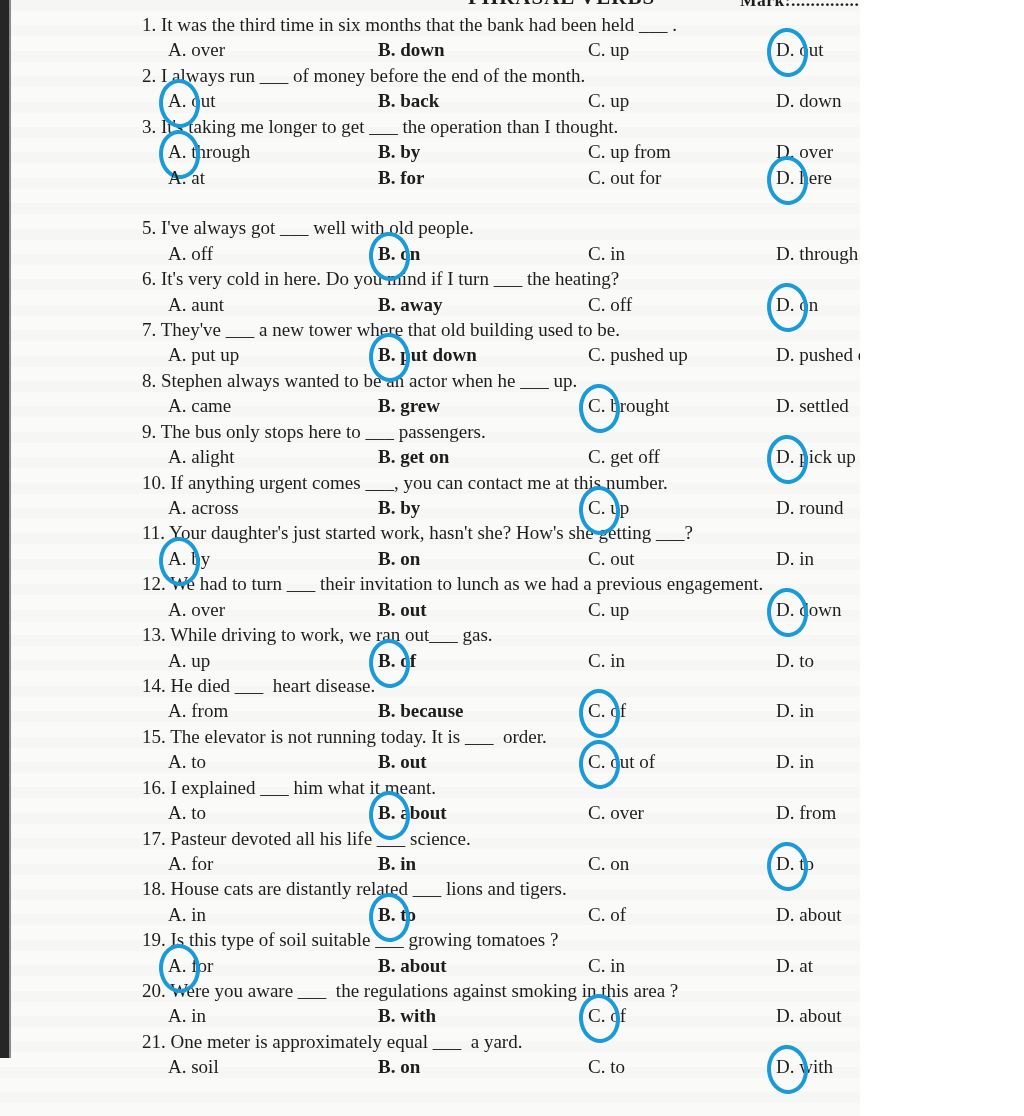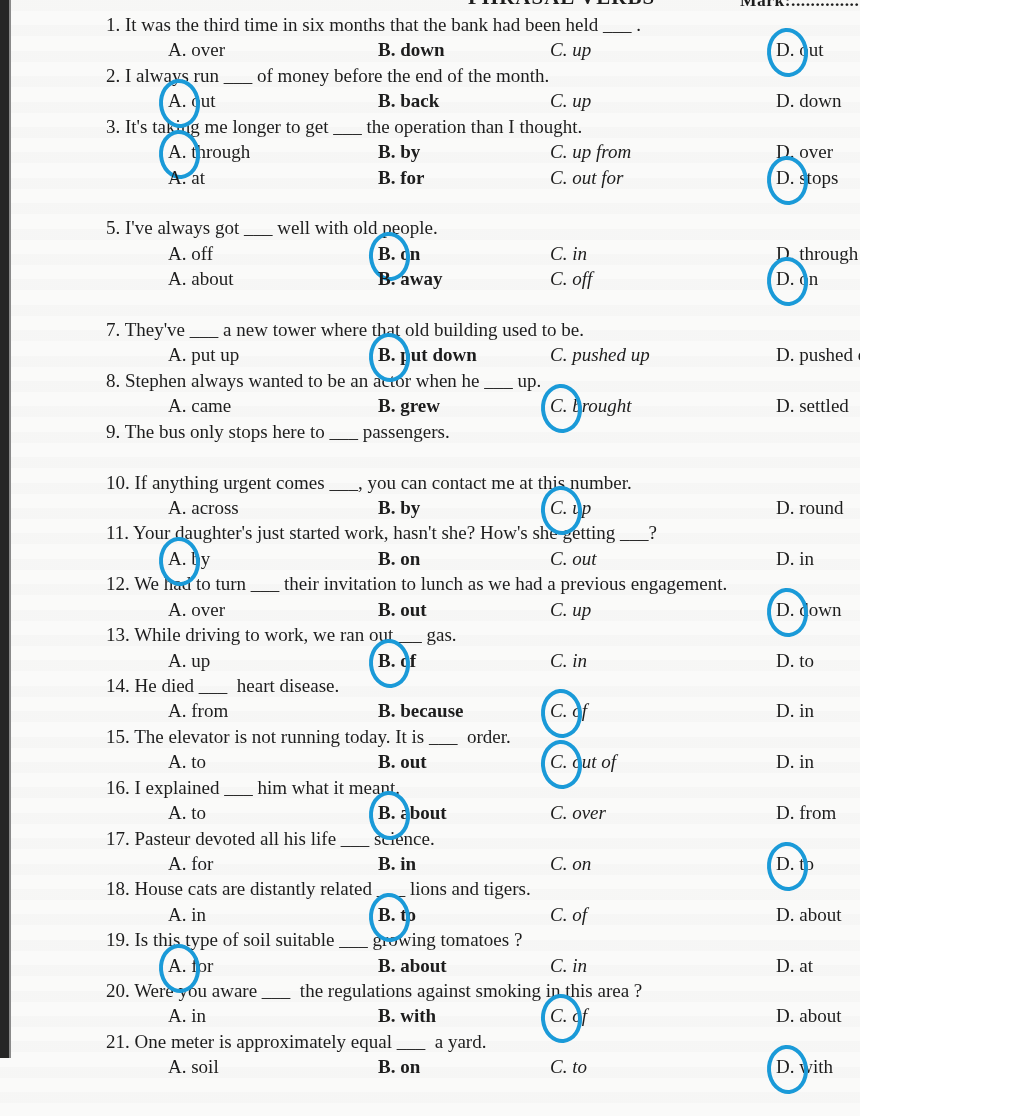--- a/index.html
+++ b/index.html
@@ -54,30 +54,31 @@
     top: 12px;
     left: 0;
     right: 0;
   }
   .q { height: 50.85px; }
   .q-text {
     padding-left: 106px;
     height: 25.4px;
     line-height: 25.4px;
     white-space: pre;
+    margin-left: 36px;
   }
   .opts {
     position: relative;
     height: 25.45px;
     line-height: 25.4px;
   }
   .opt { position: absolute; top: 0; white-space: nowrap; }
   .col0 { left: 168px; }
   .col1 { left: 378px; font-weight: bold; }
-  .col2 { left: 550px; font-style: italic; }
+  .col2 { left: 588px; }
   .col3 { left: 776px; }
   .circle {
     position: absolute;
     left: -9px;
     top: -9px;
     width: 33px;
     height: 41px;
     border: 4.5px solid var(--answer-circle, #1a9ad8);
     border-radius: 50%;
     transform: rotate(-5deg);
@@ -117,35 +118,36 @@
           <span class="opt col1"><span>B. by</span></span>
           <span class="opt col2"><span>C. up from</span></span>
           <span class="opt col3"><span>D. over</span></span>
         </div>
       </div>
       <div class="q">
         <div class="opts">
           <span class="opt col0"><span>A. at</span></span>
           <span class="opt col1"><span>B. for</span></span>
           <span class="opt col2"><span>C. out for</span></span>
-          <span class="opt col3"><span class="circle"></span><span>D. stops</span></span>
+          <span class="opt col3"><span class="circle"></span><span>D. here</span></span>
         </div>
       </div>
       <div class="q">
         <div class="q-text">5. I've always got ___ well with old people.</div>
         <div class="opts">
           <span class="opt col0"><span>A. off</span></span>
           <span class="opt col1"><span class="circle"></span><span>B. on</span></span>
           <span class="opt col2"><span>C. in</span></span>
           <span class="opt col3"><span>D. through</span></span>
         </div>
       </div>
       <div class="q">
-        <div class="opts">
-          <span class="opt col0"><span>A. about</span></span>
+        <div class="q-text">6. It's very cold in here. Do you mind if I turn ___ the heating?</div>
+        <div class="opts">
+          <span class="opt col0"><span>A. aunt</span></span>
           <span class="opt col1"><span>B. away</span></span>
           <span class="opt col2"><span>C. off</span></span>
           <span class="opt col3"><span class="circle"></span><span>D. on</span></span>
         </div>
       </div>
       <div class="q">
         <div class="q-text">7. They've ___ a new tower where that old building used to be.</div>
         <div class="opts">
           <span class="opt col0"><span>A. put up</span></span>
           <span class="opt col1"><span class="circle"></span><span>B. put down</span></span>
@@ -157,20 +159,26 @@
         <div class="q-text">8. Stephen always wanted to be an actor when he ___ up.</div>
         <div class="opts">
           <span class="opt col0"><span>A. came</span></span>
           <span class="opt col1"><span>B. grew</span></span>
           <span class="opt col2"><span class="circle"></span><span>C. brought</span></span>
           <span class="opt col3"><span>D. settled</span></span>
         </div>
       </div>
       <div class="q">
         <div class="q-text">9. The bus only stops here to ___ passengers.</div>
+        <div class="opts">
+          <span class="opt col0"><span>A. alight</span></span>
+          <span class="opt col1"><span>B. get on</span></span>
+          <span class="opt col2"><span>C. get off</span></span>
+          <span class="opt col3"><span class="circle"></span><span>D. pick up</span></span>
+        </div>
       </div>
       <div class="q">
         <div class="q-text">10. If anything urgent comes ___, you can contact me at this number.</div>
         <div class="opts">
           <span class="opt col0"><span>A. across</span></span>
           <span class="opt col1"><span>B. by</span></span>
           <span class="opt col2"><span class="circle"></span><span>C. up</span></span>
           <span class="opt col3"><span>D. round</span></span>
         </div>
       </div>

